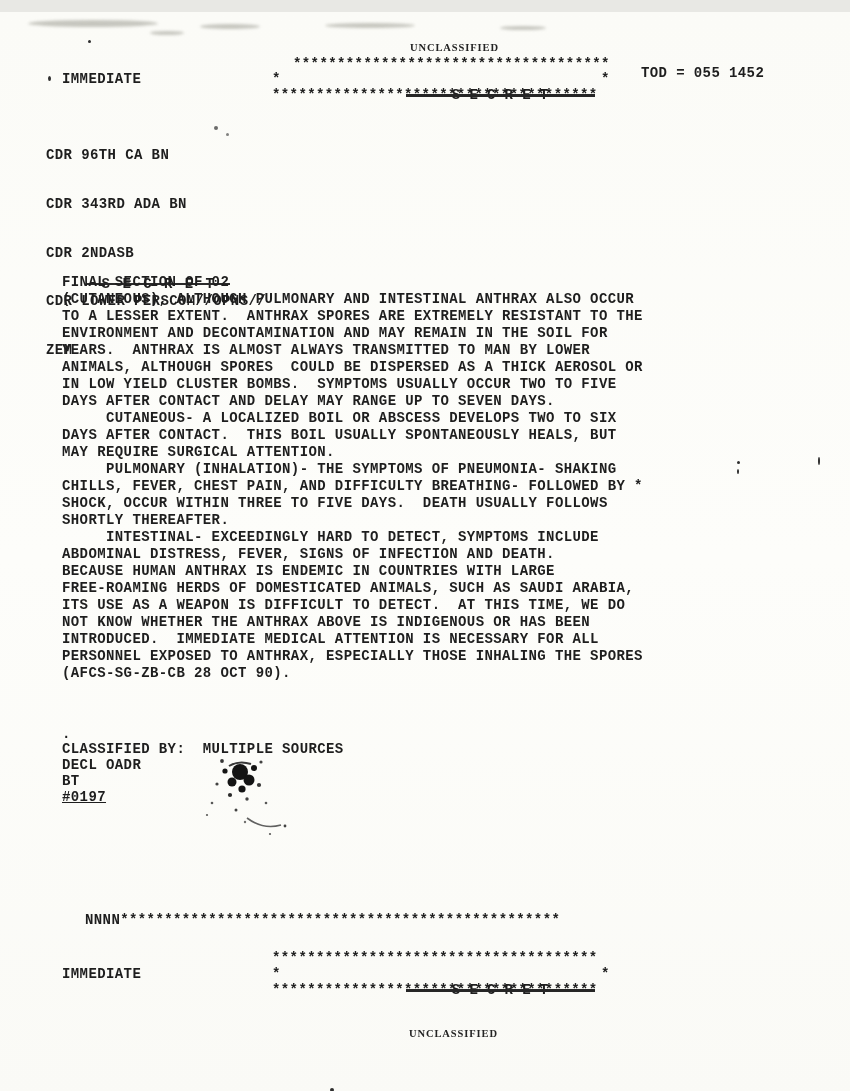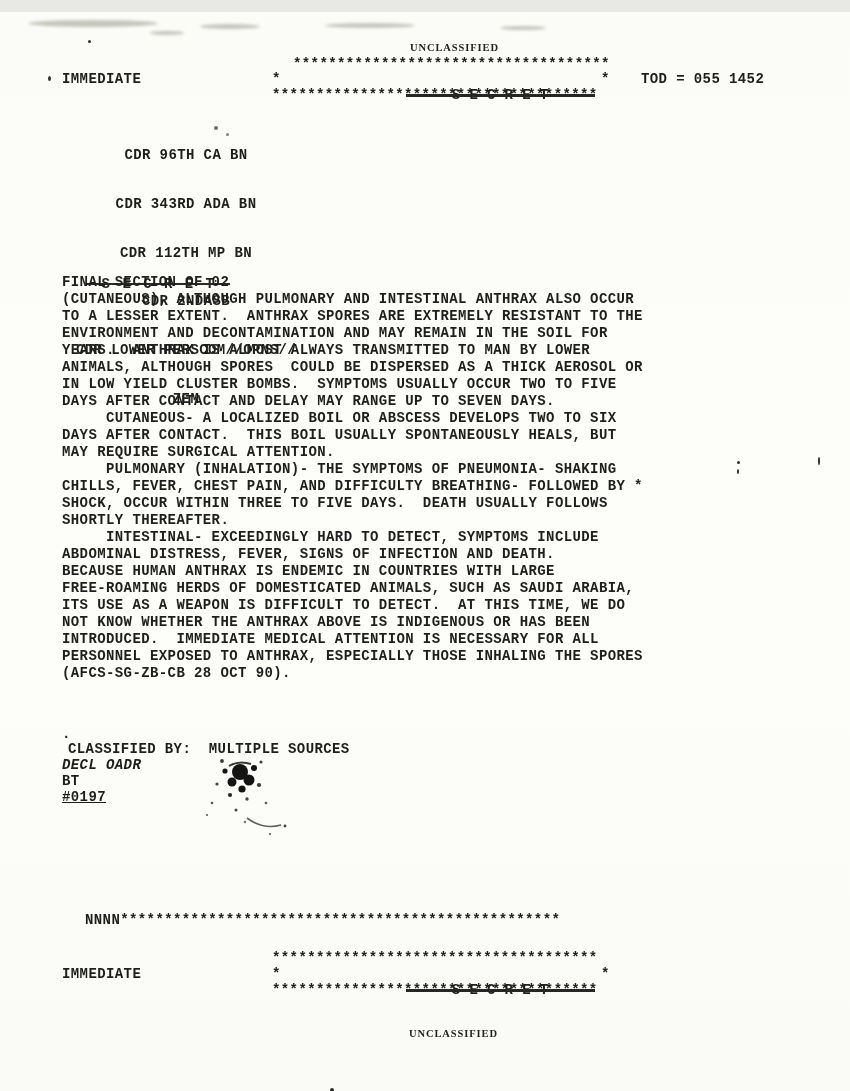--- a/index.html
+++ b/index.html
@@ -54,28 +54,27 @@
   <div class="serif-stamp" style="left:410px;top:30px;">UNCLASSIFIED</div>
 
   <div>
     <div class="t" style="left:293px;top:44px;">************************************</div>
     <div class="t" style="left:62px;top:59px;">IMMEDIATE</div>
     <div class="t" style="left:272px;top:59px;">*</div>
     <div class="t" style="left:399px;top:59px;">
       <span class="struck">S E C R E T</span>
     </div>
     <div class="t" style="left:601px;top:59px;">*</div>
-    <div class="t" style="left:641px;top:59px;">TOD = 055 1452</div>
+    <div class="t" style="left:641px;top:53px;">TOD = 055 1452</div>
     <div class="t" style="left:272px;top:75px;">*************************************</div>
   </div>
 
-  <div class="t recip" style="left:76px;top:103px;text-align:center;">
+  <div class="t recip" style="left:46px;top:103px;">
     <div>CDR 96TH CA BN</div>
     <div>CDR 343RD ADA BN</div>
-    <div>CDR 112TH MP BN</div>
     <div>CDR 2NDASB</div>
     <div>CDR LOWER PERSCOM//OPNS//</div>
     <div>ZEM</div>
   </div>
 
   <div class="t" style="left:60px;top:248px;letter-spacing:2px;">
     <span class="struck struck-sm">S E C R E T</span>
   </div>
 
   <div class="t body-text" style="left:62px;top:262px;width:640px;">FINAL SECTION OF 02
@@ -97,22 +96,22 @@
 ABDOMINAL DISTRESS, FEVER, SIGNS OF INFECTION AND DEATH.
 BECAUSE HUMAN ANTHRAX IS ENDEMIC IN COUNTRIES WITH LARGE
 FREE-ROAMING HERDS OF DOMESTICATED ANIMALS, SUCH AS SAUDI ARABIA,
 ITS USE AS A WEAPON IS DIFFICULT TO DETECT.  AT THIS TIME, WE DO
 NOT KNOW WHETHER THE ANTHRAX ABOVE IS INDIGENOUS OR HAS BEEN
 INTRODUCED.  IMMEDIATE MEDICAL ATTENTION IS NECESSARY FOR ALL
 PERSONNEL EXPOSED TO ANTHRAX, ESPECIALLY THOSE INHALING THE SPORES
 (AFCS-SG-ZB-CB 28 OCT 90).</div>
 
   <div class="t" style="left:62px;top:714px;">.</div>
-  <div class="t" style="left:68px;top:729px;text-align:center;">CLASSIFIED BY:  MULTIPLE SOURCES</div>
-  <div class="t" style="left:62px;top:745px;font-style:italic;">DECL OADR</div>
+  <div class="t" style="left:62px;top:729px;text-align:center;">CLASSIFIED BY:  MULTIPLE SOURCES</div>
+  <div class="t" style="left:62px;top:745px;">DECL OADR</div>
   <div class="t" style="left:62px;top:761px;">BT</div>
   <div class="t" style="left:62px;top:777px;text-decoration:underline;">#0197</div>
 
   <svg class="inkblot" style="left:185px;top:742px;" width="145" height="100" viewBox="0 0 145 100">
     <g fill="#141414">
       <circle cx="55" cy="18" r="8"></circle>
       <circle cx="64" cy="26" r="5.5"></circle>
       <circle cx="47" cy="28" r="4.5"></circle>
       <circle cx="69" cy="14" r="3"></circle>
       <circle cx="40" cy="17" r="2.6"></circle>

